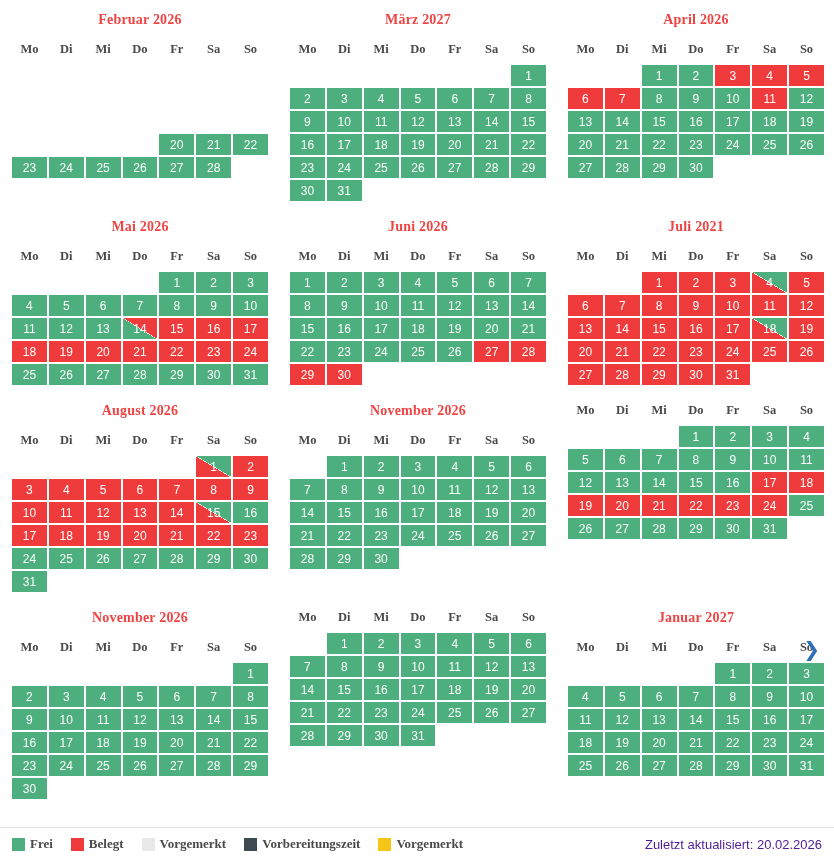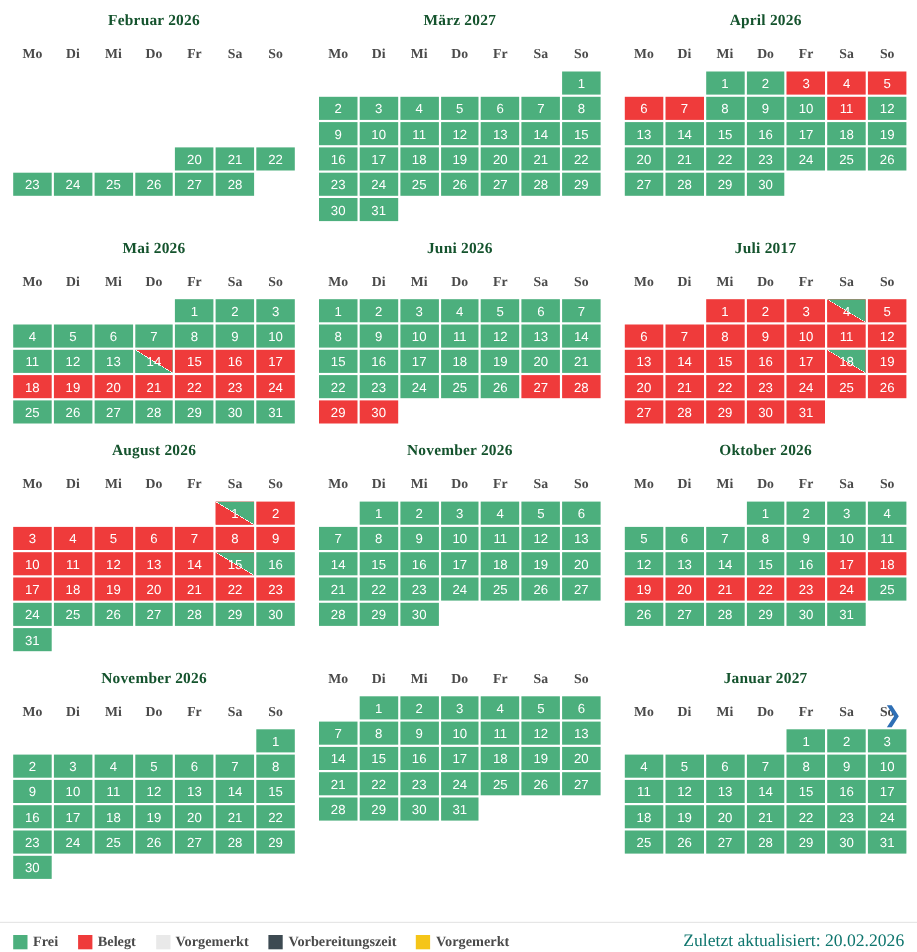--- a/index.html
+++ b/index.html
@@ -27,21 +27,21 @@
     row-gap: 0px;
   }
   .month {
     width: 260px;
     margin-bottom: 12px;
   }
   .month-title {
     text-align: center;
     font-weight: bold;
     font-size: 14px;
-    color: #14532d;
+    color: #ef4444;
     padding: 4px 0 10px 0;
     letter-spacing: 0.2px;
   }
   table.month-table {
     border-collapse: separate;
     border-spacing: 2px;
     width: 260px;
     table-layout: fixed;
   }
   table.month-table th {
@@ -110,21 +110,21 @@
     line-height: 1;
     cursor: pointer;
     font-weight: bold;
   }
   .legend-bar {
     position: absolute;
     left: 0;
     bottom: 0;
     width: 834px;
     box-sizing: border-box;
-    padding: 8px 12px 0 12px;
+    padding: 8px 12px 13px 12px;
     display: flex;
     align-items: center;
     border-top: 1px solid #e4e4e4;
     background: #ffffff;
   }
   .legend-item {
     display: flex;
     align-items: center;
     margin-right: 18px;
   }
@@ -135,23 +135,23 @@
     margin-right: 5px;
   }
   .legend-label {
     font-size: 13px;
     font-weight: bold;
     color: #4a4a4a;
     font-family: "Liberation Serif", serif;
   }
   .legend-updated {
     margin-left: auto;
-    font-size: 16px;
-    color: #0f766e;
-    font-family: Liberation Serif, serif;
+    font-size: 13px;
+    color: #4c1d95;
+    font-family: Liberation Sans, sans-serif;
   }
 </style>
 </head>
 <body>
 
 <div class="calendar-wrap">
   <div class="month-grid" id="month-grid">
       <div class="month">
         <div class="month-title">Februar 2026</div>
         <table class="month-table">
@@ -470,21 +470,21 @@
               <td class="empty"></td>
               <td class="empty"></td>
               <td class="empty"></td>
               <td class="empty"></td>
               <td class="empty"></td>
             </tr>
           </tbody>
         </table>
       </div>
       <div class="month">
-        <div class="month-title">Juli 2017</div>
+        <div class="month-title">Juli 2021</div>
         <table class="month-table">
           <thead>
             <tr>
               <th>Mo</th>
               <th>Di</th>
               <th>Mi</th>
               <th>Do</th>
               <th>Fr</th>
               <th>Sa</th>
               <th>So</th>
@@ -668,21 +668,20 @@
               <td class="frei"><span class="daynum">30</span></td>
               <td class="empty"></td>
               <td class="empty"></td>
               <td class="empty"></td>
               <td class="empty"></td>
             </tr>
           </tbody>
         </table>
       </div>
       <div class="month">
-        <div class="month-title">Oktober 2026</div>
         <table class="month-table">
           <thead>
             <tr>
               <th>Mo</th>
               <th>Di</th>
               <th>Mi</th>
               <th>Do</th>
               <th>Fr</th>
               <th>Sa</th>
               <th>So</th>

